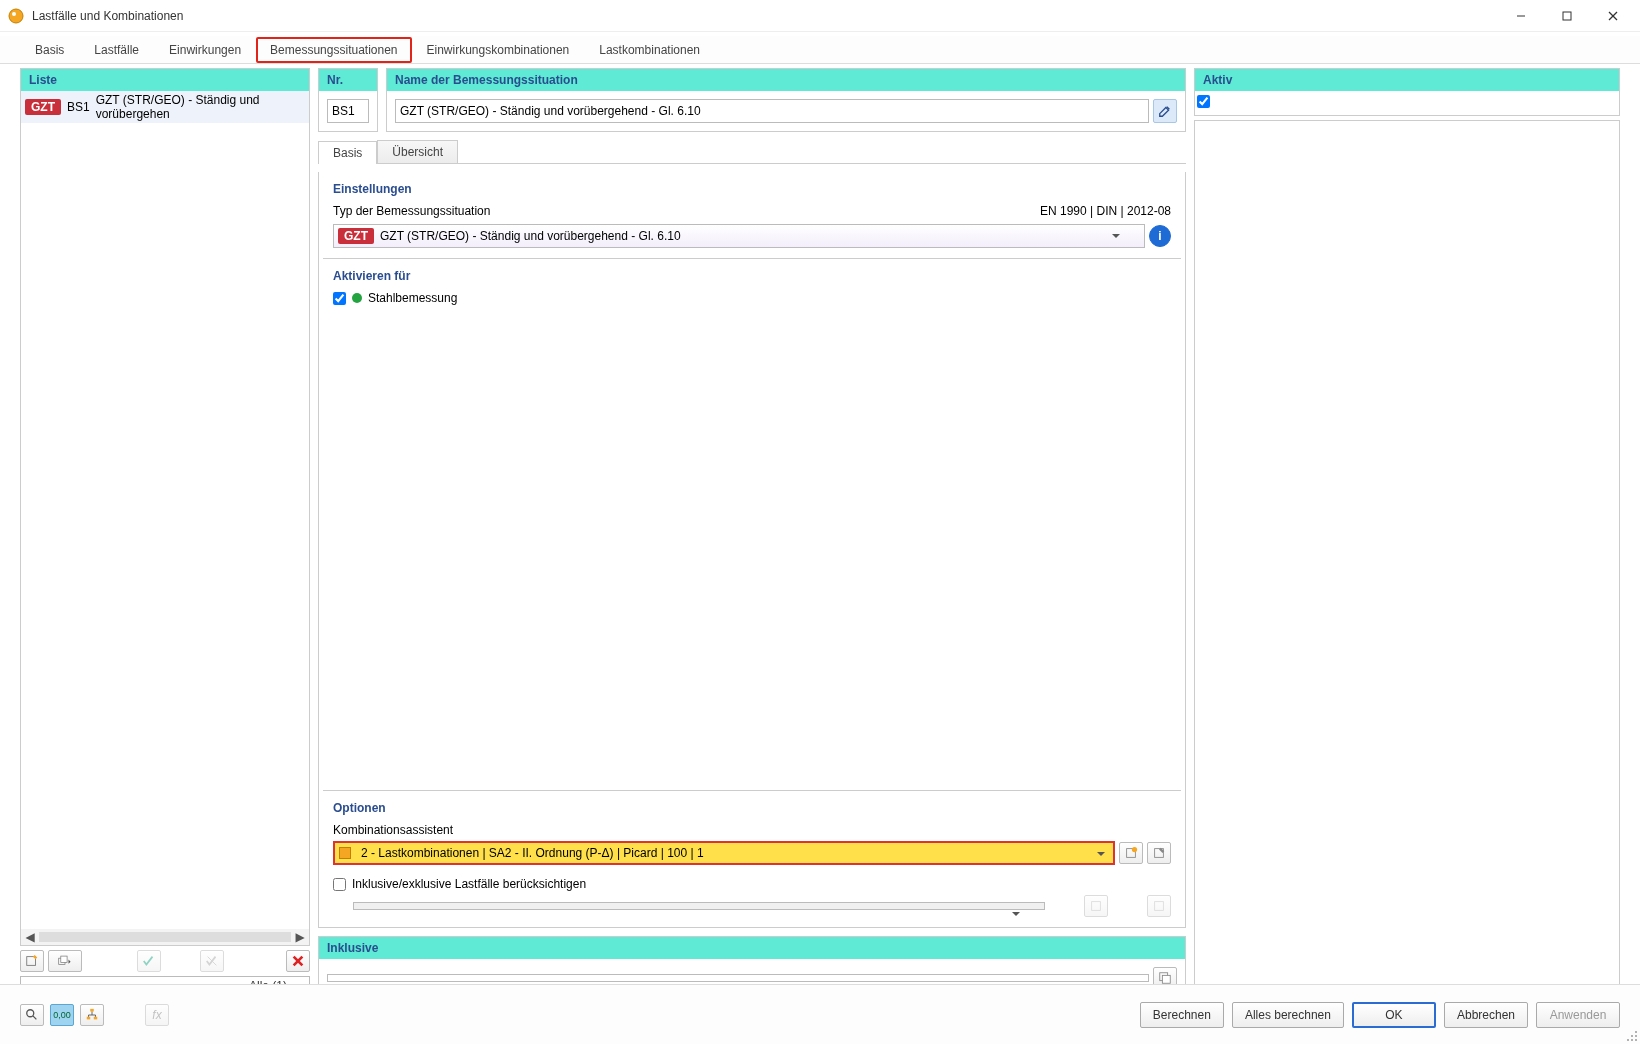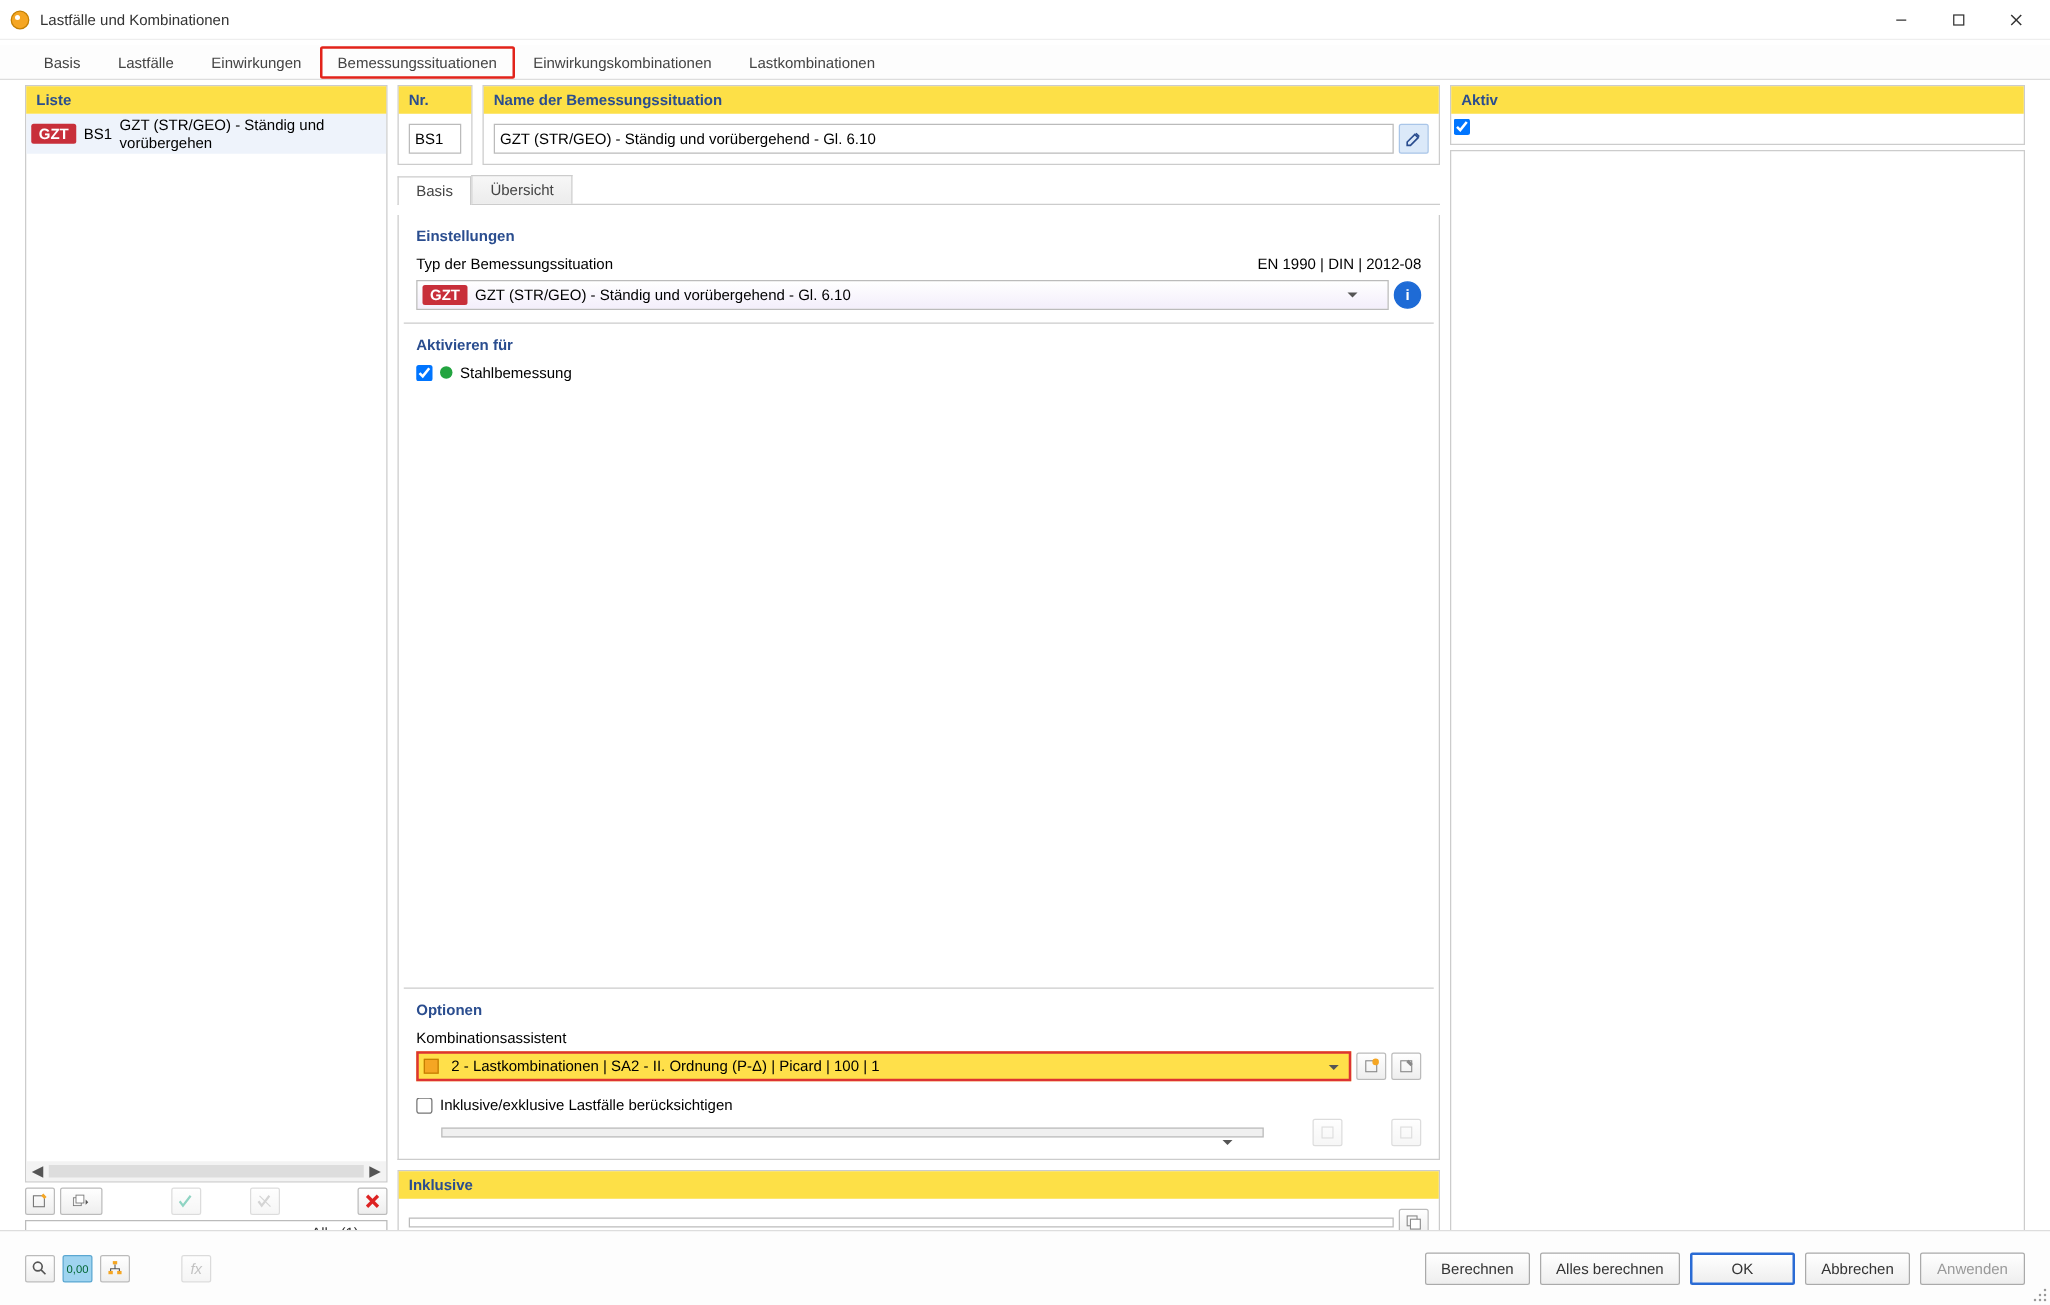--- a/index.html
+++ b/index.html
@@ -13,25 +13,25 @@
 
 
 .tabstrip { height: 28px; background: #fdfdfd; border-bottom: 1px solid #ddd; display: flex; align-items: flex-end; padding: 0 20px; gap: 0; margin-top: 4px;}
 .tabstrip .tab { padding: 5px 14px 5px; color: #444; cursor: pointer; border: 1px solid transparent; }
 .tabstrip .tab.active-red { border: 2px solid #e2231a; border-radius: 2px; padding: 4px 12px; }
 
 
 .main { display: flex; padding: 4px 20px 0; gap: 8px; height: calc(100% - 110px); }
 .left-col { width: 290px; display: flex; flex-direction: column; }
 .mid-col { flex: 1; display: flex; flex-direction: column; gap: 8px; }
-.right-col { width: 460px; display: flex; flex-direction: column; gap: 4px; }
+.right-col { width: 426px; display: flex; flex-direction: column; gap: 4px; }
 
 
 .panel { border: 1px solid #ccc; background: #fff; }
-.panel-hdr { padding: 4px 8px; color: #2a4d8f; font-weight: 600; background: #fde047; }
+.panel-hdr { padding: 4px 8px; color: #2a4d8f; font-weight: 600; background: #5eead4; }
 .panel-body { padding: 8px; }
 
 
 .left-list-panel { flex: 1; display: flex; flex-direction: column; }
 .list-body { flex: 1; overflow: hidden; position: relative; }
 .list-row { display: flex; align-items: center; padding: 2px 4px; gap: 6px; }
 .badge { display: inline-block; padding: 1px 6px; font-size: 12px; border-radius: 2px; color: #fff; font-weight: 600; }
 .badge.gzt { background: #c82f3a; }
 .list-scroll { position: absolute; bottom: 0; left: 0; right: 0; height: 16px; background: #f3f3f3; display:flex; align-items:center; justify-content: space-between; padding: 0 2px;}
 .list-scroll .arr { width: 14px; text-align:center; color:#555;}

